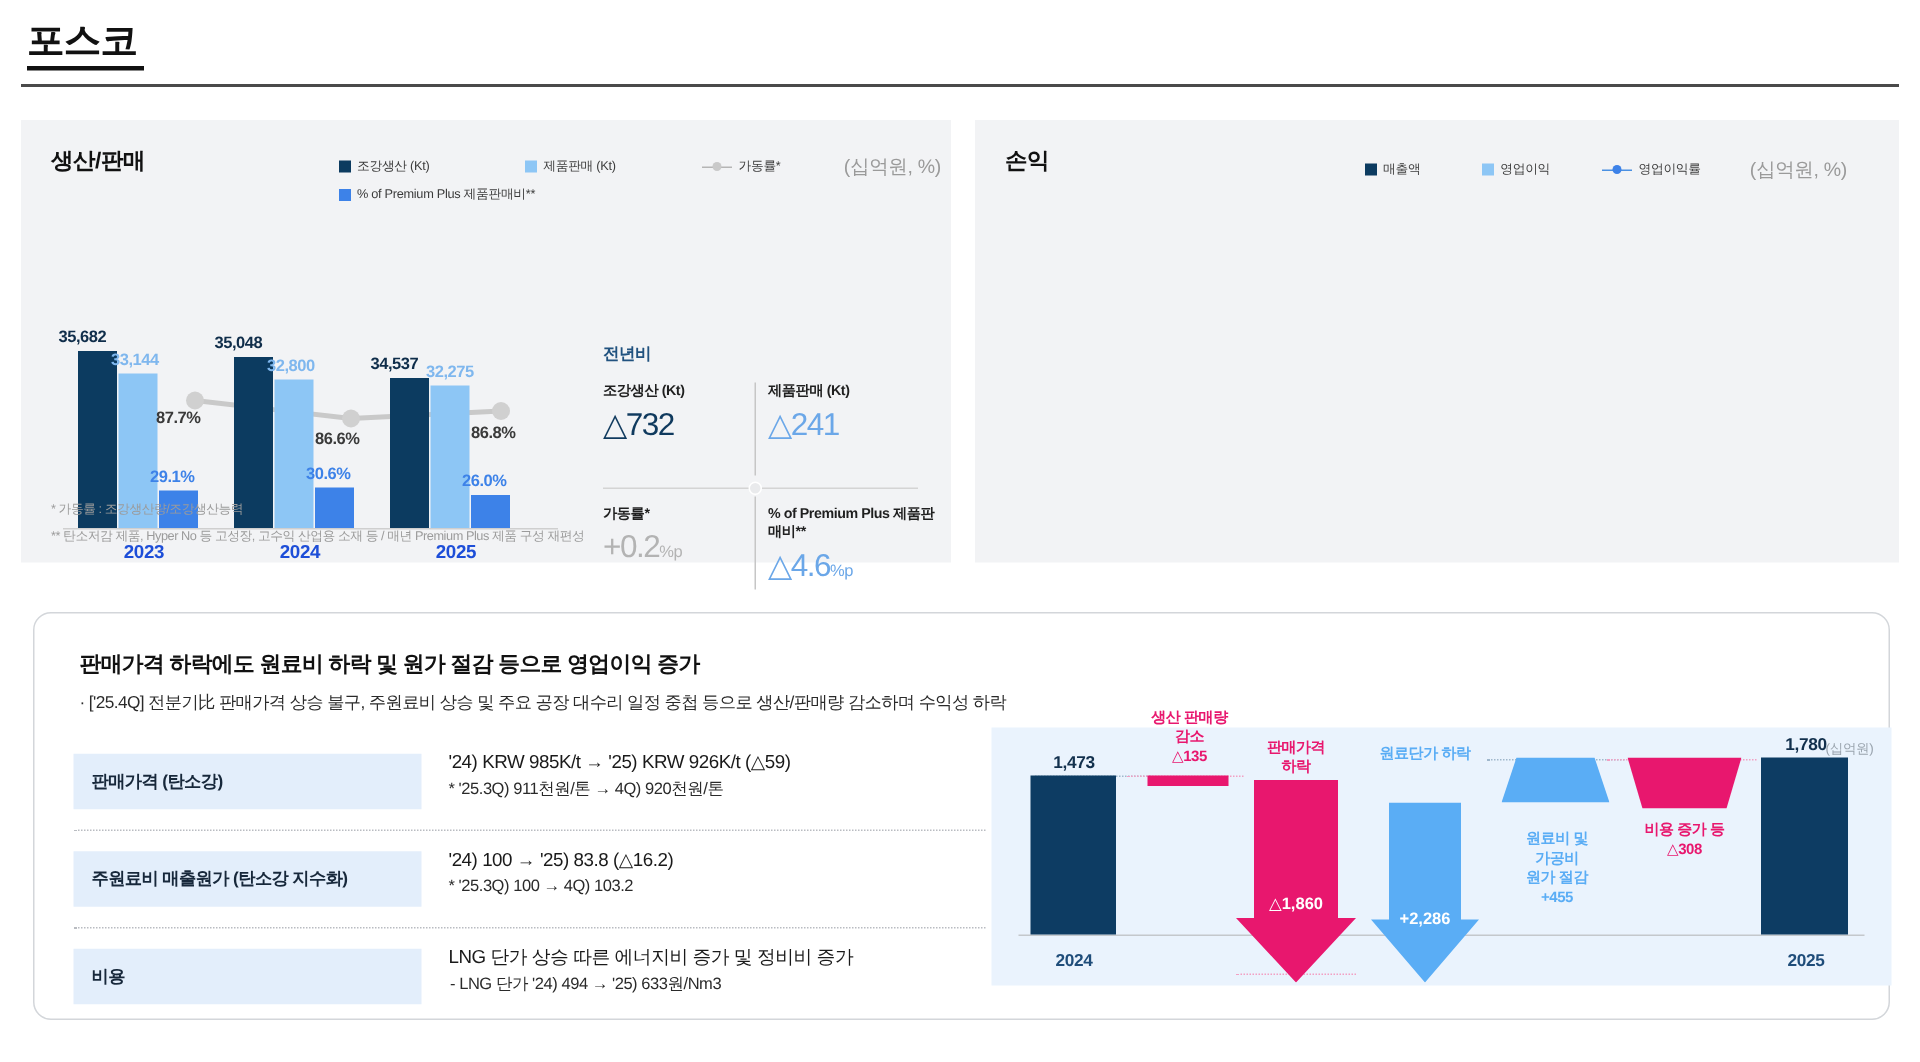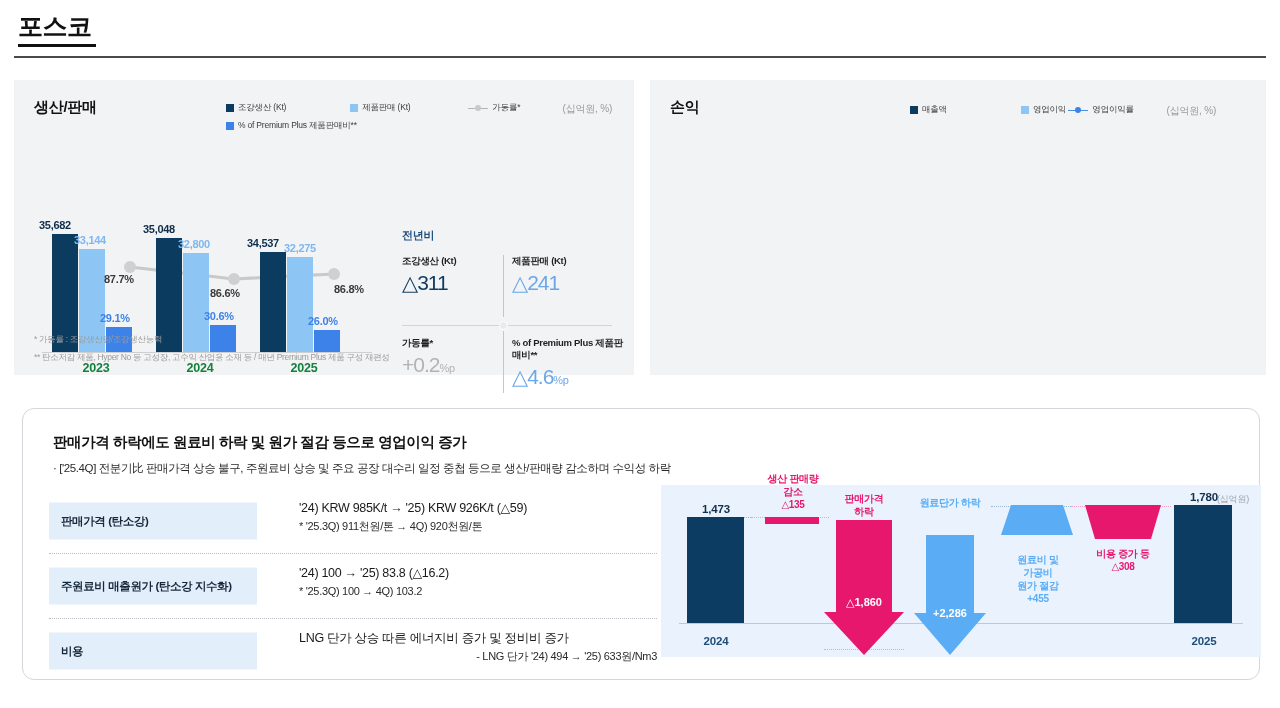--- a/index.html
+++ b/index.html
@@ -51,42 +51,42 @@
   .line-mark { display: inline-block; width: 20px; height: 8px; position: relative; }
   .line-mark::before {
     content: ""; position: absolute; left: 0; top: 3.5px; width: 20px; height: 1.6px; background: #b5b5b5;
   }
   .line-mark::after {
     content: ""; position: absolute; left: 7px; top: 1px; width: 6px; height: 6px;
     border-radius: 50%; background: #c9c9c9;
   }
   .line-mark.blue::before { background: #4a90e2; }
   .line-mark.blue::after  { background: #3d82e8; }
-  .unit-note { font-size: 10px; color: #9a9a9a; letter-spacing: -0.2px; }
+  .unit-note { font-size: 13px; color: #9a9a9a; letter-spacing: -0.2px; }
 
   
   #prod-chart { position: absolute; left: 28px; top: 135px; width: 330px; height: 160px; }
   .axis-line {
     position: absolute; left: 0; bottom: 22px; width: 100%; height: 1.4px; background: #cfcfcf;
   }
   .pgroup { position: absolute; bottom: 23px; width: 96px; height: 130px; }
   .pbar { position: absolute; bottom: 0; width: 26px; }
   .pbar.navy  { background: #0c3b60; left: 4px; }
   .pbar.lblue { background: #8dc6f5; left: 31px; }
   .pbar.mblue { background: #3d82e8; left: 58px; }
   .bar-lab {
     position: absolute; font-size: 11px; font-weight: bold; white-space: nowrap;
     letter-spacing: -0.3px;
   }
   .lab-navy  { color: #0f2d4a; }
   .lab-lblue { color: #7fb7ee; }
   .lab-mblue { color: #3d82e8; }
   .xlab {
     position: absolute; bottom: 0; width: 96px; text-align: center;
-    font-size: 12.5px; font-weight: bold; color: #15803d; letter-spacing: -0.2px;
+    font-size: 12.5px; font-weight: bold; color: #1d4ed8; letter-spacing: -0.2px;
   }
   .ratio-lab {
     position: absolute; font-size: 11px; font-weight: bold; color: #3a3a3a; letter-spacing: -0.3px;
   }
 
   
   #prod-stats { position: absolute; left: 388px; top: 148px; width: 220px; }
   .stats-head { font-size: 11px; font-weight: bold; color: #21527f; letter-spacing: -0.3px; }
   .stats-grid { position: relative; margin-top: 12px; }
   .stats-cell { position: absolute; width: 100px; }
@@ -120,21 +120,21 @@
   #bottom-bullet {
     position: absolute; left: 30px; top: 52px;
     font-size: 11.5px; color: #2a2a2a; letter-spacing: -0.4px;
   }
 
   
   #bottom-table { position: absolute; left: 26px; top: 84px; width: 608px; }
   .brow { position: relative; min-height: 56px; }
   .brow-chip {
     position: absolute; left: 0; top: 50%; transform: translateY(-50%);
-    width: 208px; padding: 11px 12px; background: #e3eefb;
+    width: 232px; padding: 11px 12px; background: #e3eefb;
     font-size: 11.5px; font-weight: bold; color: #17283b; letter-spacing: -0.4px;
   }
   .brow-body { margin-left: 250px; padding: 6px 0; }
   .brow-main {
     font-size: 12.5px; color: #1a1a1a; letter-spacing: -0.3px; line-height: 1.55;
   }
   .brow-sub {
     font-size: 11px; color: #2a2a2a; letter-spacing: -0.3px; line-height: 1.55;
   }
   .bdivider {
@@ -235,33 +235,33 @@
       <div class="pbar navy" style="height:100px;"></div>
       <div class="pbar lblue" style="height:95px;"></div>
       <div class="pbar mblue" style="height:22px;"></div>
       <div class="bar-lab lab-navy" style="left:-9px; bottom:103px;">34,537</div>
       <div class="bar-lab lab-lblue" style="left:28px; bottom:98px;">32,275</div>
       <div class="bar-lab lab-mblue" style="left:52px; bottom:25px;">26.0%</div>
     </div>
 
     <div class="ratio-lab" style="left:62px;  top:58px;">87.7%</div>
     <div class="ratio-lab" style="left:168px; top:72px;">86.6%</div>
-    <div class="ratio-lab" style="left:272px; top:68px;padding-left:20px;">86.8%</div>
+    <div class="ratio-lab" style="left:272px; top:68px;">86.8%</div>
 
     <div class="xlab" style="left:6px;">2023</div>
     <div class="xlab" style="left:110px;">2024</div>
     <div class="xlab" style="left:214px;">2025</div>
   </div>
 
   <div id="prod-stats">
     <div class="stats-head">전년비</div>
     <div class="stats-grid" style="height:130px;">
       <div class="stats-cell" style="left:0; top:0;">
         <div class="lbl">조강생산 (Kt)</div>
-        <div class="val val-navy">△311</div>
+        <div class="val val-navy">△732</div>
       </div>
       <div class="stats-cell" style="left:110px; top:0;">
         <div class="lbl">제품판매 (Kt)</div>
         <div class="val val-blue">△241</div>
       </div>
 
       <div class="vsep" style="left:101px; top:0; height:62px;"></div>
       <div class="hsep" style="left:0; top:70px; width:210px;"></div>
       <div class="hsep-dot" style="left:97px; top:66px;"></div>
 
@@ -282,21 +282,21 @@
 </div>
 
 <div class="panel" id="panel-profit">
   <div class="panel-title">손익</div>
 
   <div class="legend" style="left:260px; top:24px;">
     <span class="legend-item" style="width:76px;">
       <span class="swatch sw-navy"></span>
       <span>매출액</span>
     </span>
-    <span class="legend-item" style="width:78px;justify-content:flex-end;">
+    <span class="legend-item" style="width:78px;">
       <span class="swatch sw-lblue"></span>
       <span>영업이익</span>
     </span>
     <span class="legend-item" style="width:96px;">
       <span class="line-mark blue"></span>
       <span>영업이익률</span>
     </span>
     <span class="unit-note">(십억원, %)</span>
   </div>
 
@@ -322,21 +322,21 @@
         <div class="brow-main">'24) 100 → '25) 83.8 (△16.2)</div>
         <div class="brow-sub">* '25.3Q) 100 → 4Q) 103.2</div>
       </div>
     </div>
     <div class="bdivider"></div>
 
     <div class="brow">
       <div class="brow-chip">비용</div>
       <div class="brow-body">
         <div class="brow-main">LNG 단가 상승 따른 에너지비 증가 및 정비비 증가</div>
-        <div class="brow-sub" style="margin-left:1px;text-align:right;">- LNG 단가 '24) 494 → '25) 633원/Nm3</div>
+        <div class="brow-sub" style="margin-left:1px;">- LNG 단가 '24) 494 → '25) 633원/Nm3</div>
       </div>
     </div>
   </div>
 
   <div id="waterfall" style="left:638px; top:76px;">
     <div class="wf-unit">(십억원)</div>
     <div class="wf-base"></div>
 
     <div class="wf-dot" style="left:26px;  bottom:139px; width:80px;"></div>
     <div class="wf-dot pinkdot" style="left:90px;  bottom:139px; width:78px;"></div>

